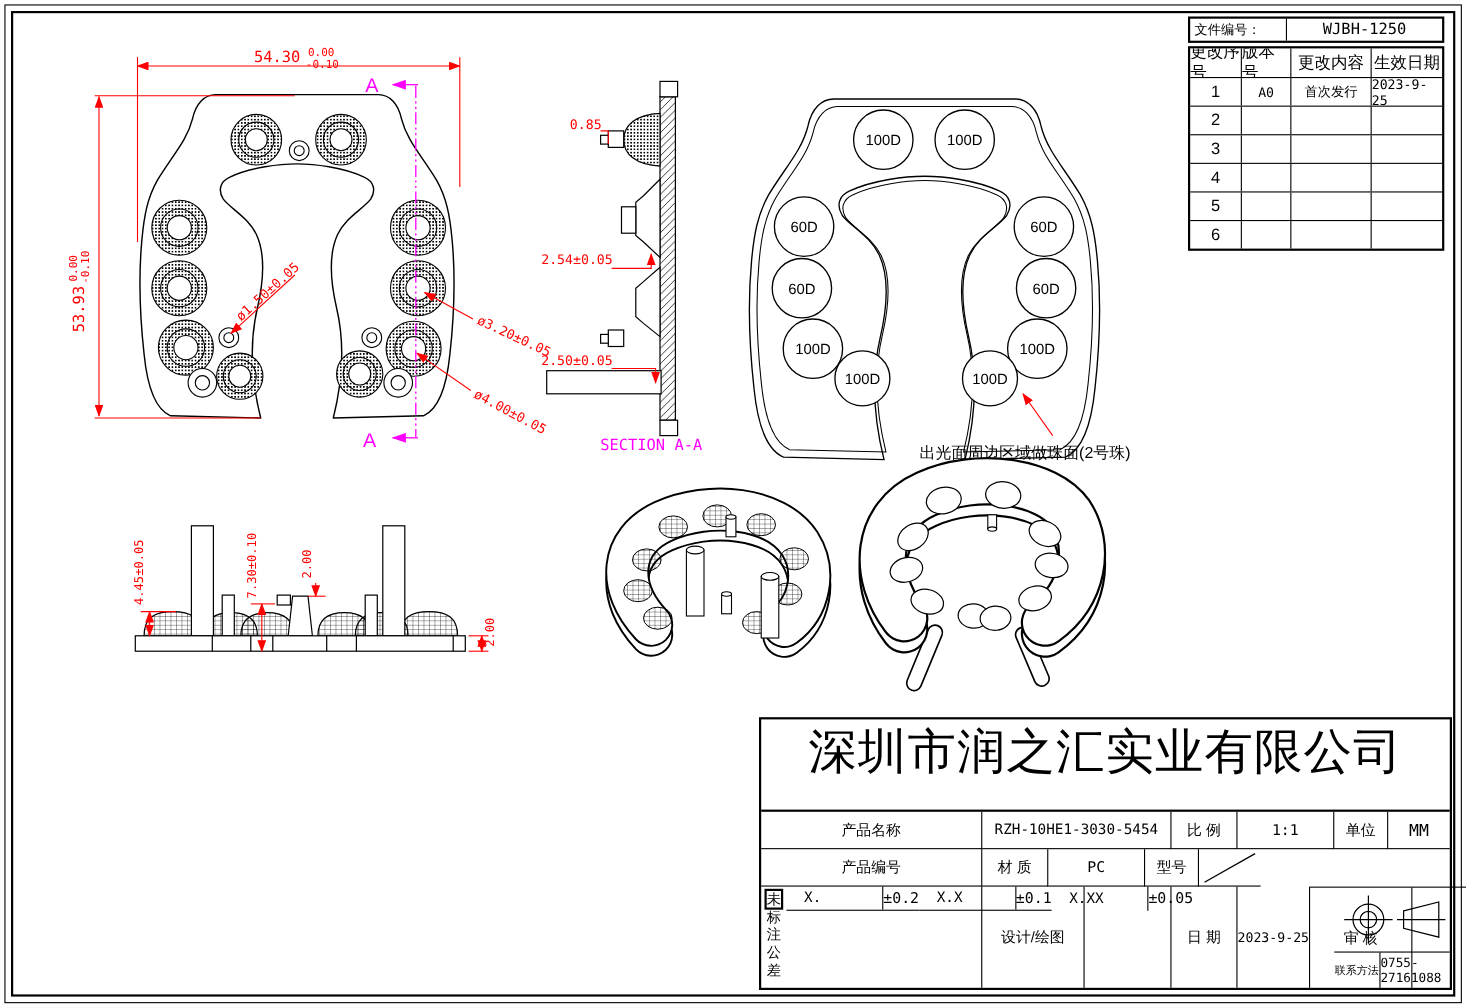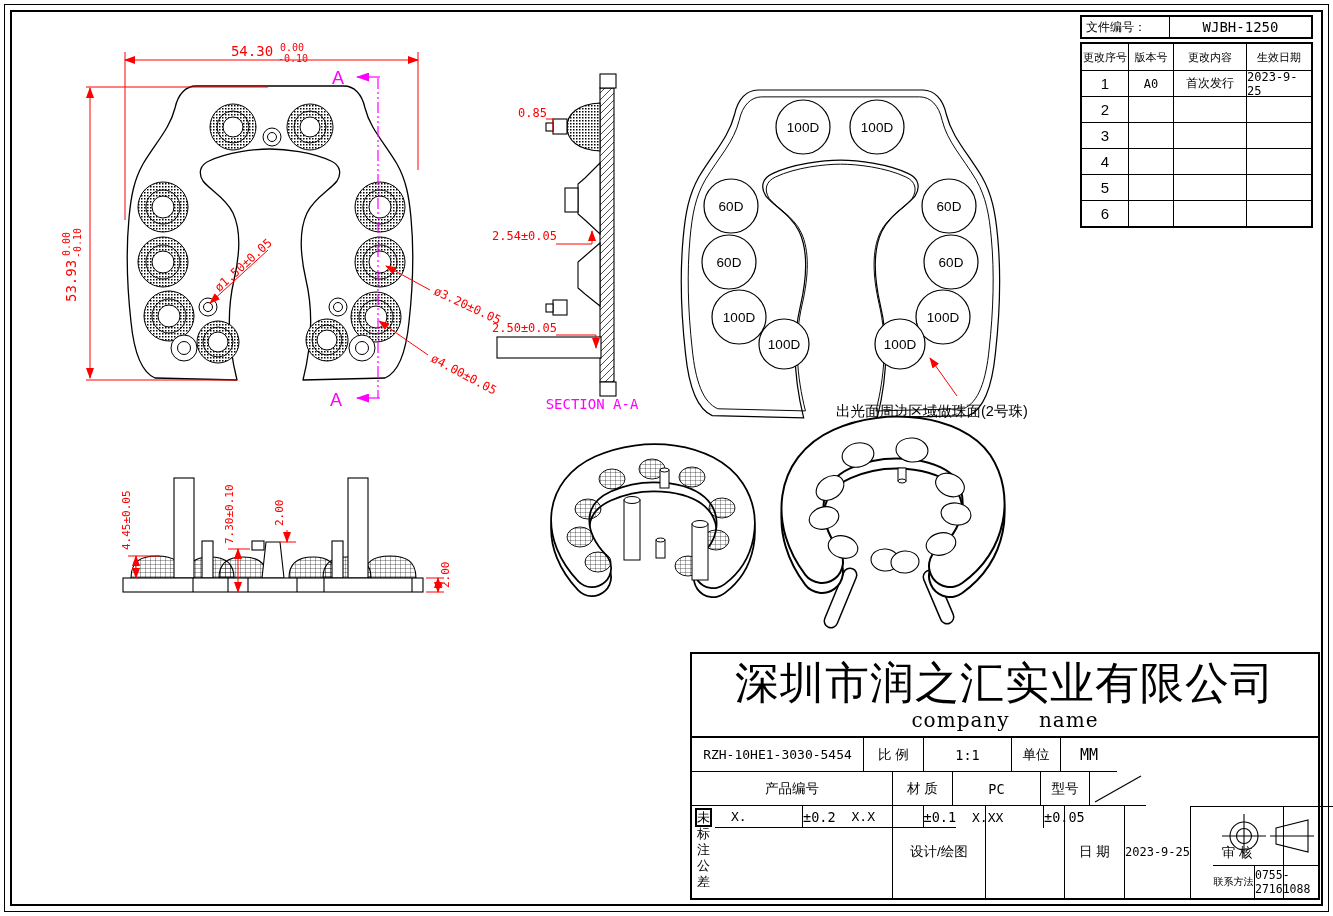--- a/index.html
+++ b/index.html
@@ -14,21 +14,21 @@
 .rev-file-label{width:88px;border-right:1px solid #000;display:flex;align-items:center;padding-left:4px;font-size:12px}
 .rev-file-value{flex:1;display:flex;align-items:center;justify-content:center;font-family:"DejaVu Sans Mono",monospace;font-size:14px}
 .rev-table{border:2px solid #000}
 .rev-row{display:flex;height:26px}
 .rev-row + .rev-row{border-top:1px solid #000}
 .rev-row>div{display:flex;align-items:center;justify-content:center;overflow:hidden}
 .rcA{width:47px;border-right:1px solid #000}
 .rcB{width:45px;border-right:1px solid #000}
 .rcC{width:73px;border-right:1px solid #000}
 .rcD{flex:1}
-.rev-head{font-size:11px}
+.rev-head{font-size:15px}
 .rev-num{font-size:15px}
 .rev-val{font-size:12px;font-family:"DejaVu Sans Mono",monospace}
 .rev-cn{font-size:12px}
 
 .notes{position:absolute;left:1082px;top:217px;width:236px}
 .notes-title{border:2px solid #000;height:26px;line-height:24px;text-align:center;font-size:12.5px;margin-bottom:4px}
 .notes-body{border:2px solid #000;height:193px;padding:5px 4px;font-size:12.5px;line-height:1.24}
 .notes-body p{margin:0}
 
 .tb{position:absolute;left:690px;top:652px;width:630px;height:248px;border:2px solid #000;display:flex;flex-direction:column;background:#fff}
@@ -419,24 +419,24 @@
         <div class="rcC rev-cn"></div>
         <div class="rcD rev-val"></div>
       </div>
     </div>
   </div>
 
 
   <div class="tb">
     <div class="tb-company">
       <div class="tb-company-cn">深圳市润之汇实业有限公司</div>
-      <div class="tb-company-en">company    name</div>
     </div>
     <div class="tb-grid">
       <div class="tb-r">
+        <div class="c w-label">产品名称</div>
         <div class="c w-val mono" style="font-size:13px">RZH-10HE1-3030-5454</div>
         <div class="c w-sl">比 例</div>
         <div class="c w-sv mono">1:1</div>
         <div class="c w-ul">单位</div>
         <div class="c w-uv mono" style="font-size:15px">MM</div>
       </div>
       <div class="tb-r">
         <div class="c w-label">产品编号</div>
         <div class="c w-sl">材 质</div>
         <div class="c w-sv mono">PC</div>

